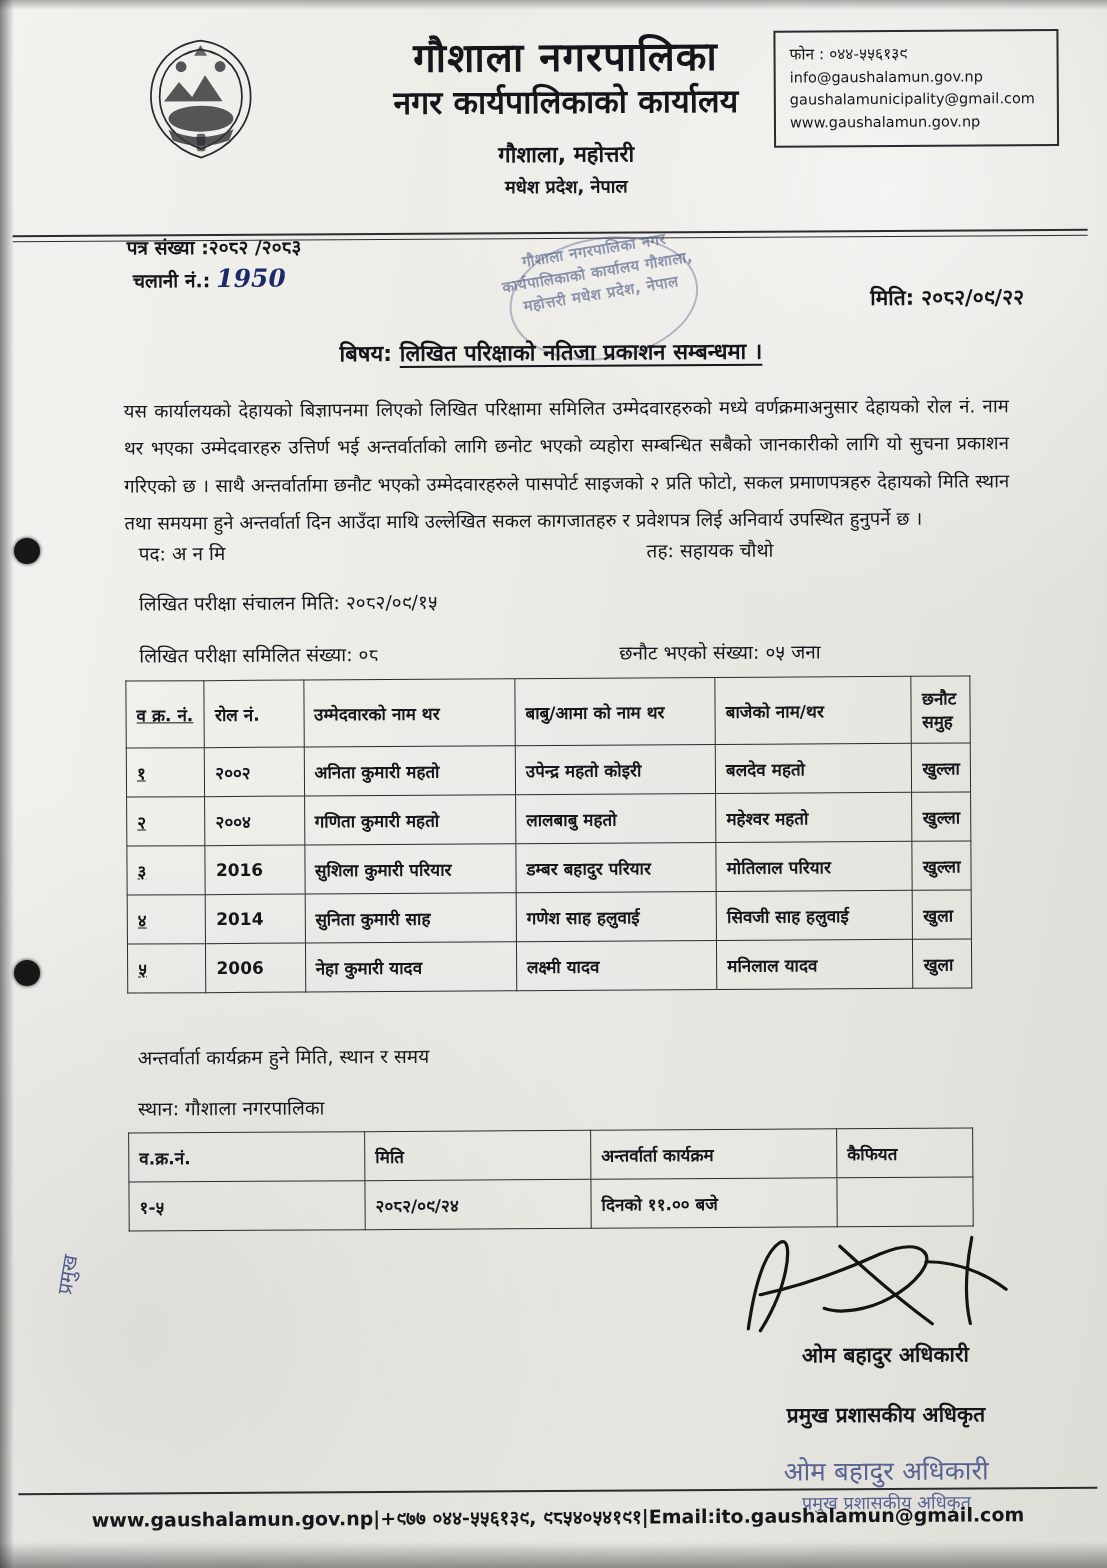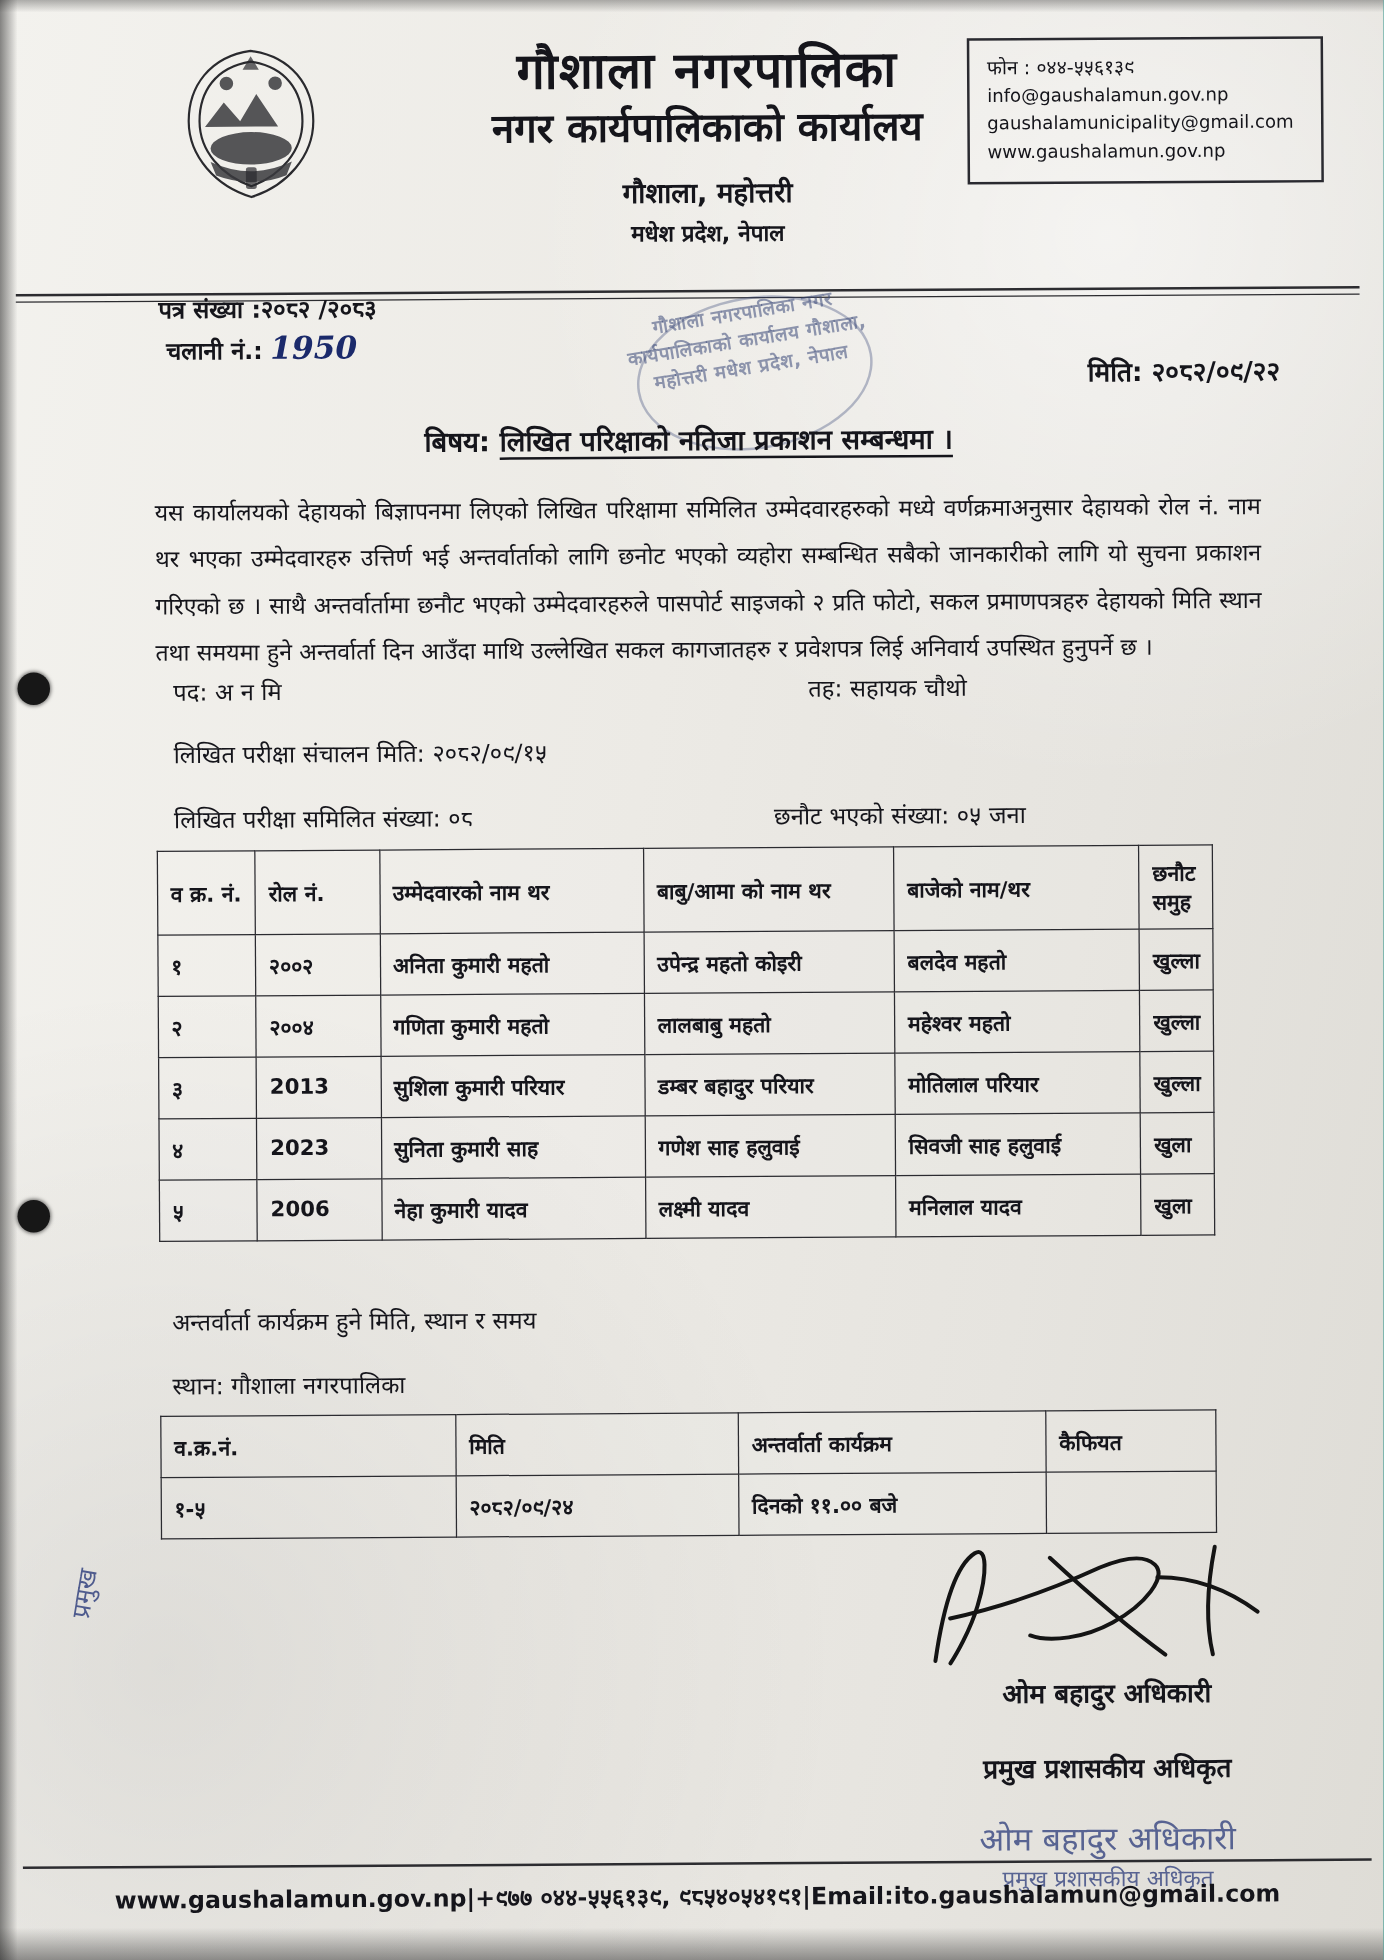--- a/index.html
+++ b/index.html
@@ -194,21 +194,21 @@
   table.doc th, table.doc td {
     border: 1.6px solid #2b2b30;
     padding: 10px 10px;
     text-align: left;
     font-weight: 600;
     vertical-align: middle;
     height: 28px;
   }
   table.doc td { font-weight: 600; }
   .table-1 { left: 126px; top: 678px; width: 845px; }
-  .table-1 th:nth-child(1), .table-1 td:nth-child(1) { width: 62px; }
+  .table-1 th:nth-child(1), .table-1 td:nth-child(1) { width: 62px; text-decoration: underline; }
   .table-1 th:nth-child(2), .table-1 td:nth-child(2) { width: 82px; }
   .table-1 th:nth-child(3), .table-1 td:nth-child(3) { width: 205px; }
   .table-1 th:nth-child(4), .table-1 td:nth-child(4) { width: 195px; }
   .table-1 th:nth-child(5), .table-1 td:nth-child(5) { width: 190px; }
 
   .sec2-title { position: absolute; left: 136px; top: 1042px; font-size: 19px; color: #15151b; }
   .sec2-place { position: absolute; left: 136px; top: 1093px; font-size: 19px; color: #15151b; }
 
   .table-2 { left: 126px; top: 1130px; width: 845px; }
   .table-2 th:nth-child(1), .table-2 td:nth-child(1) { width: 215px; }
@@ -364,29 +364,29 @@
         <tr>
           <td>२</td>
           <td>२००४</td>
           <td>गणिता कुमारी महतो</td>
           <td>लालबाबु महतो</td>
           <td>महेश्वर महतो</td>
           <td>खुल्ला</td>
         </tr>
         <tr>
           <td>३</td>
-          <td>2013</td>
+          <td>2016</td>
           <td>सुशिला कुमारी परियार</td>
           <td>डम्बर बहादुर परियार</td>
           <td>मोतिलाल परियार</td>
           <td>खुल्ला</td>
         </tr>
         <tr>
           <td>४</td>
-          <td>2023</td>
+          <td>2014</td>
           <td>सुनिता कुमारी साह</td>
           <td>गणेश साह हलुवाई</td>
           <td>सिवजी साह हलुवाई</td>
           <td>खुला</td>
         </tr>
         <tr>
           <td>५</td>
           <td>2006</td>
           <td>नेहा कुमारी यादव</td>
           <td>लक्ष्मी यादव</td>

